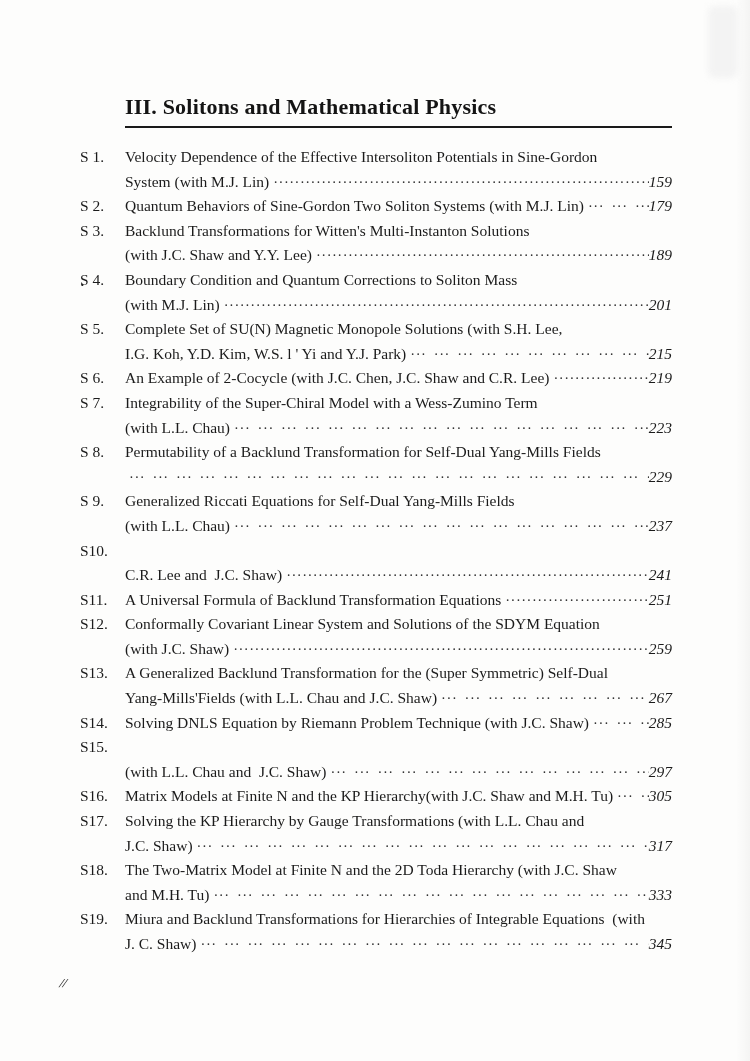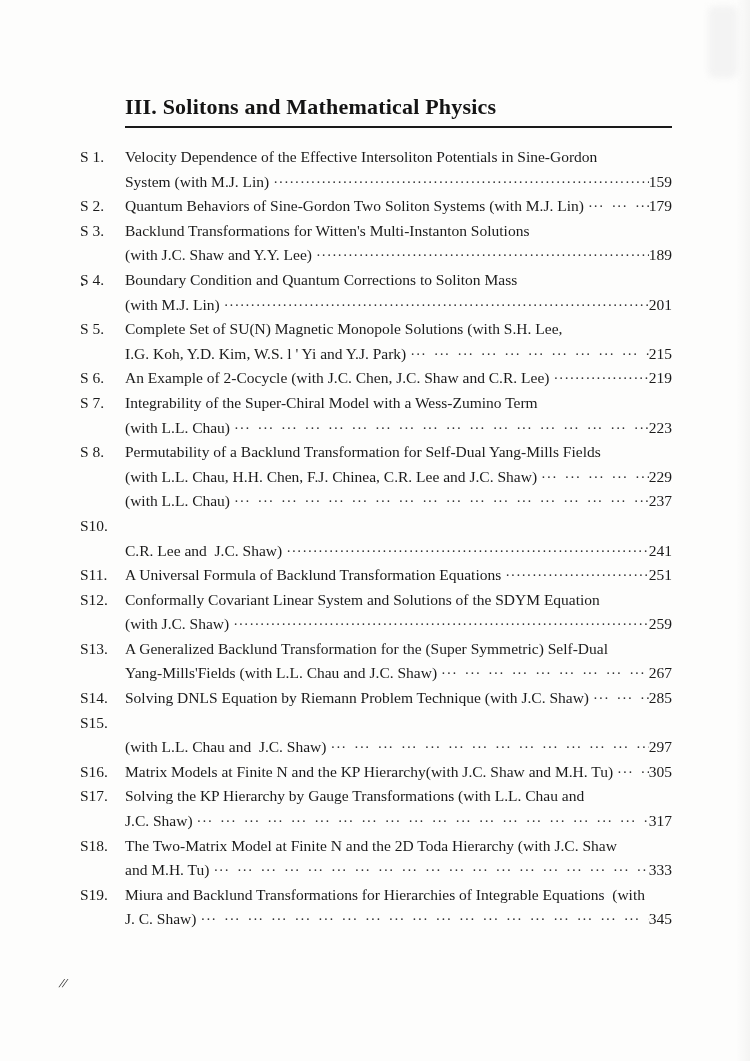--- a/index.html
+++ b/index.html
@@ -83,20 +83,21 @@
     color: #303030;
     font-size: 14.5px;
     padding-left: 4px;
     padding-right: 2px;
   }
   .leader.fine { letter-spacing: 0.5px; }
   .leader.coarse { letter-spacing: 0.6px; word-spacing: 3px; }
   .pagenum {
     flex: 0 0 auto;
     white-space: pre;
+    font-style: italic;
   }
   .stray-dot {
     position: absolute;
     left: 80px;
     top: 278px;
     font-size: 14px;
     font-weight: bold;
     color: #222;
   }
   .footer-mark {
@@ -182,23 +183,26 @@
           <span class="text">(with L.L. Chau)</span>
           <span class="leader coarse">··· ··· ··· ··· ··· ··· ··· ··· ··· ··· ··· ··· ··· ··· ··· ··· ··· ··· ··· ··· ··· ··· ··· ··· ··· ··· ··· ··· ··· ··· ··· ··· ··· ··· ··· ··· ··· ··· ··· ··· ··· ··· ··· ··· ··· ··· ··· ··· ··· ··· ··· ··· ··· ··· ··· ··· ··· ··· ··· ··· </span>
           <span class="pagenum">223</span>
         </div>
         <div class="row">
           <span class="id">S 8.</span>
           <span class="text">Permutability of a Backlund Transformation for Self-Dual Yang-Mills Fields</span>
         </div>
         <div class="row">
           <span class="id"></span>
-          <span class="text">(with L.L. Chau, H.H. Chen, F.J. Chinea, C.R. Lee and J.C. Shaw)</span>
           <span class="leader coarse">··· ··· ··· ··· ··· ··· ··· ··· ··· ··· ··· ··· ··· ··· ··· ··· ··· ··· ··· ··· ··· ··· ··· ··· ··· ··· ··· ··· ··· ··· ··· ··· ··· ··· ··· ··· ··· ··· ··· ··· ··· ··· ··· ··· ··· ··· ··· ··· ··· ··· ··· ··· ··· ··· ··· ··· ··· ··· ··· ··· </span>
           <span class="pagenum">229</span>
+        </div>
+        <div class="row">
+          <span class="id">S 9.</span>
+          <span class="text">Generalized Riccati Equations for Self-Dual Yang-Mills Fields</span>
         </div>
         <div class="row">
           <span class="id"></span>
           <span class="text">(with L.L. Chau)</span>
           <span class="leader coarse">··· ··· ··· ··· ··· ··· ··· ··· ··· ··· ··· ··· ··· ··· ··· ··· ··· ··· ··· ··· ··· ··· ··· ··· ··· ··· ··· ··· ··· ··· ··· ··· ··· ··· ··· ··· ··· ··· ··· ··· ··· ··· ··· ··· ··· ··· ··· ··· ··· ··· ··· ··· ··· ··· ··· ··· ··· ··· ··· ··· </span>
           <span class="pagenum">237</span>
         </div>
         <div class="row">
           <span class="id">S10.</span>
         </div>

